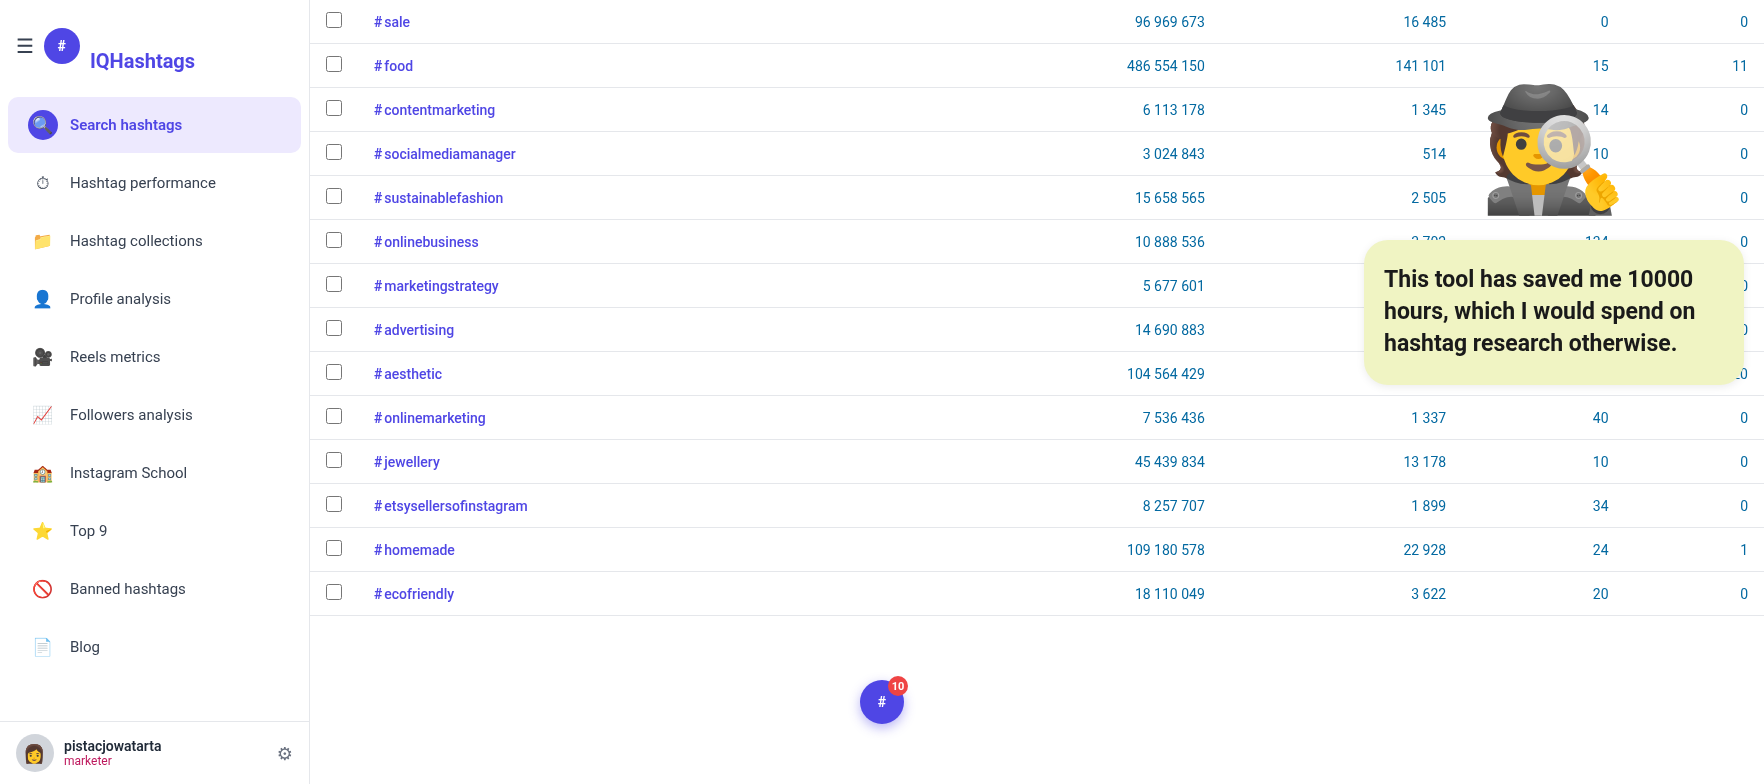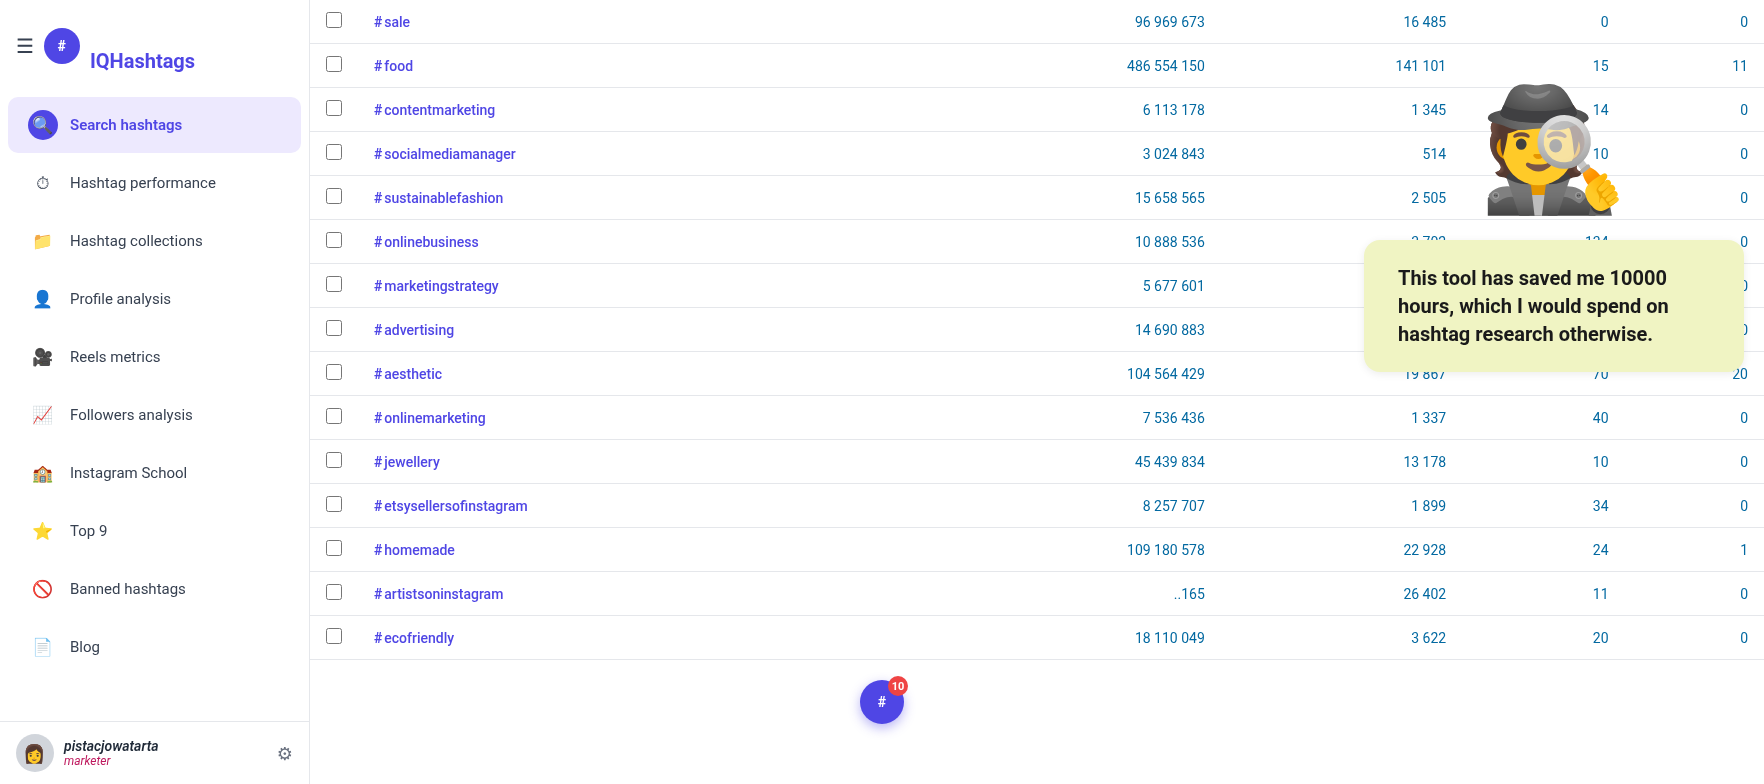--- a/index.html
+++ b/index.html
@@ -90,21 +90,21 @@
       width: 38px;
       height: 38px;
       border-radius: 50%;
       background: #d1d5db;
       overflow: hidden;
       display: flex;
       align-items: center;
       justify-content: center;
       font-size: 18px;
     }
-    .user-info { flex: 1; font-style: italic; }
+    .user-info { flex: 1; }
     .user-name { font-weight: 600; font-size: 14px; color: #1f2937; }
     .user-role { font-size: 12px; color: #be185d; }
     .gear-icon { font-size: 18px; color: #6b7280; cursor: pointer; }
 
     
     .main-content {
       flex: 1;
       overflow-y: auto;
       position: relative;
     }
@@ -143,23 +143,23 @@
     .detective-img {
       width: 200px;
       height: 180px;
       font-size: 120px;
       line-height: 180px;
       text-align: center;
       user-select: none;
     }
     .speech-bubble {
       background: #f0f4c3;
-      border-radius: 16px;
-      padding: 24px 34px;
-      font-size: 20px;
+      border-radius: 24px;
+      padding: 24px 20px;
+      font-size: 23px;
       font-weight: 700;
       color: #1a1a1a;
       line-height: 1.4;
       width: 380px;
       box-shadow: 0 2px 8px rgba(0,0,0,0.08);
     }
 
     
     .floating-badge {
       position: fixed;
@@ -451,34 +451,20 @@
       <td class="hashtag-num">22 928</td>
       <td class="hashtag-num">24</td>
       <td class="hashtag-num">1</td>
     </tr>
         <tr>
       <td class="checkbox-cell">
         <input type="checkbox" style="">
       </td>
       <td>
         <a class="hashtag-link" href="#">
-          <span class="hash-symbol">#</span>artistsoninstagram
-        </a>
-      </td>
-      <td class="hashtag-num">..165</td>
-      <td class="hashtag-num">26 402</td>
-      <td class="hashtag-num">11</td>
-      <td class="hashtag-num">0</td>
-    </tr>
-        <tr>
-      <td class="checkbox-cell">
-        <input type="checkbox" style="">
-      </td>
-      <td>
-        <a class="hashtag-link" href="#">
           <span class="hash-symbol">#</span>ecofriendly
         </a>
       </td>
       <td class="hashtag-num">18 110 049</td>
       <td class="hashtag-num">3 622</td>
       <td class="hashtag-num">20</td>
       <td class="hashtag-num">0</td>
     </tr>
       </tbody>
   </table>

